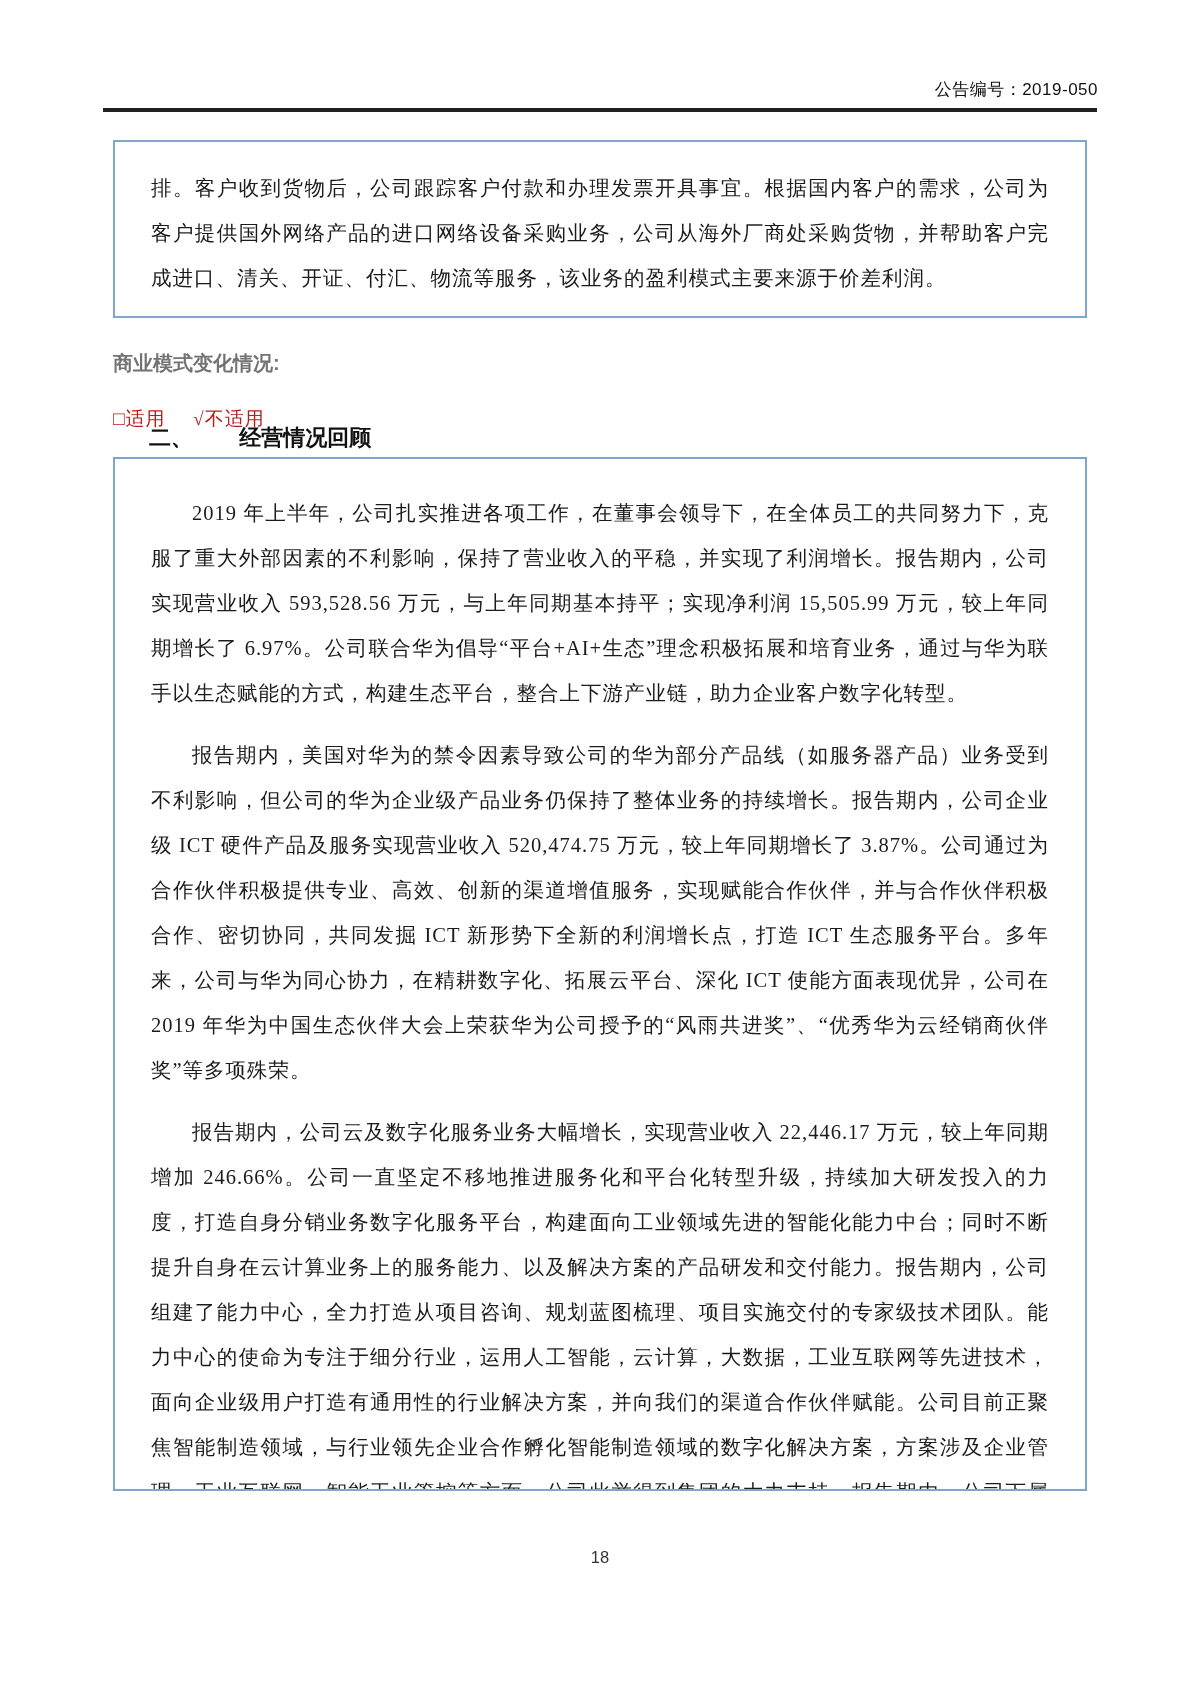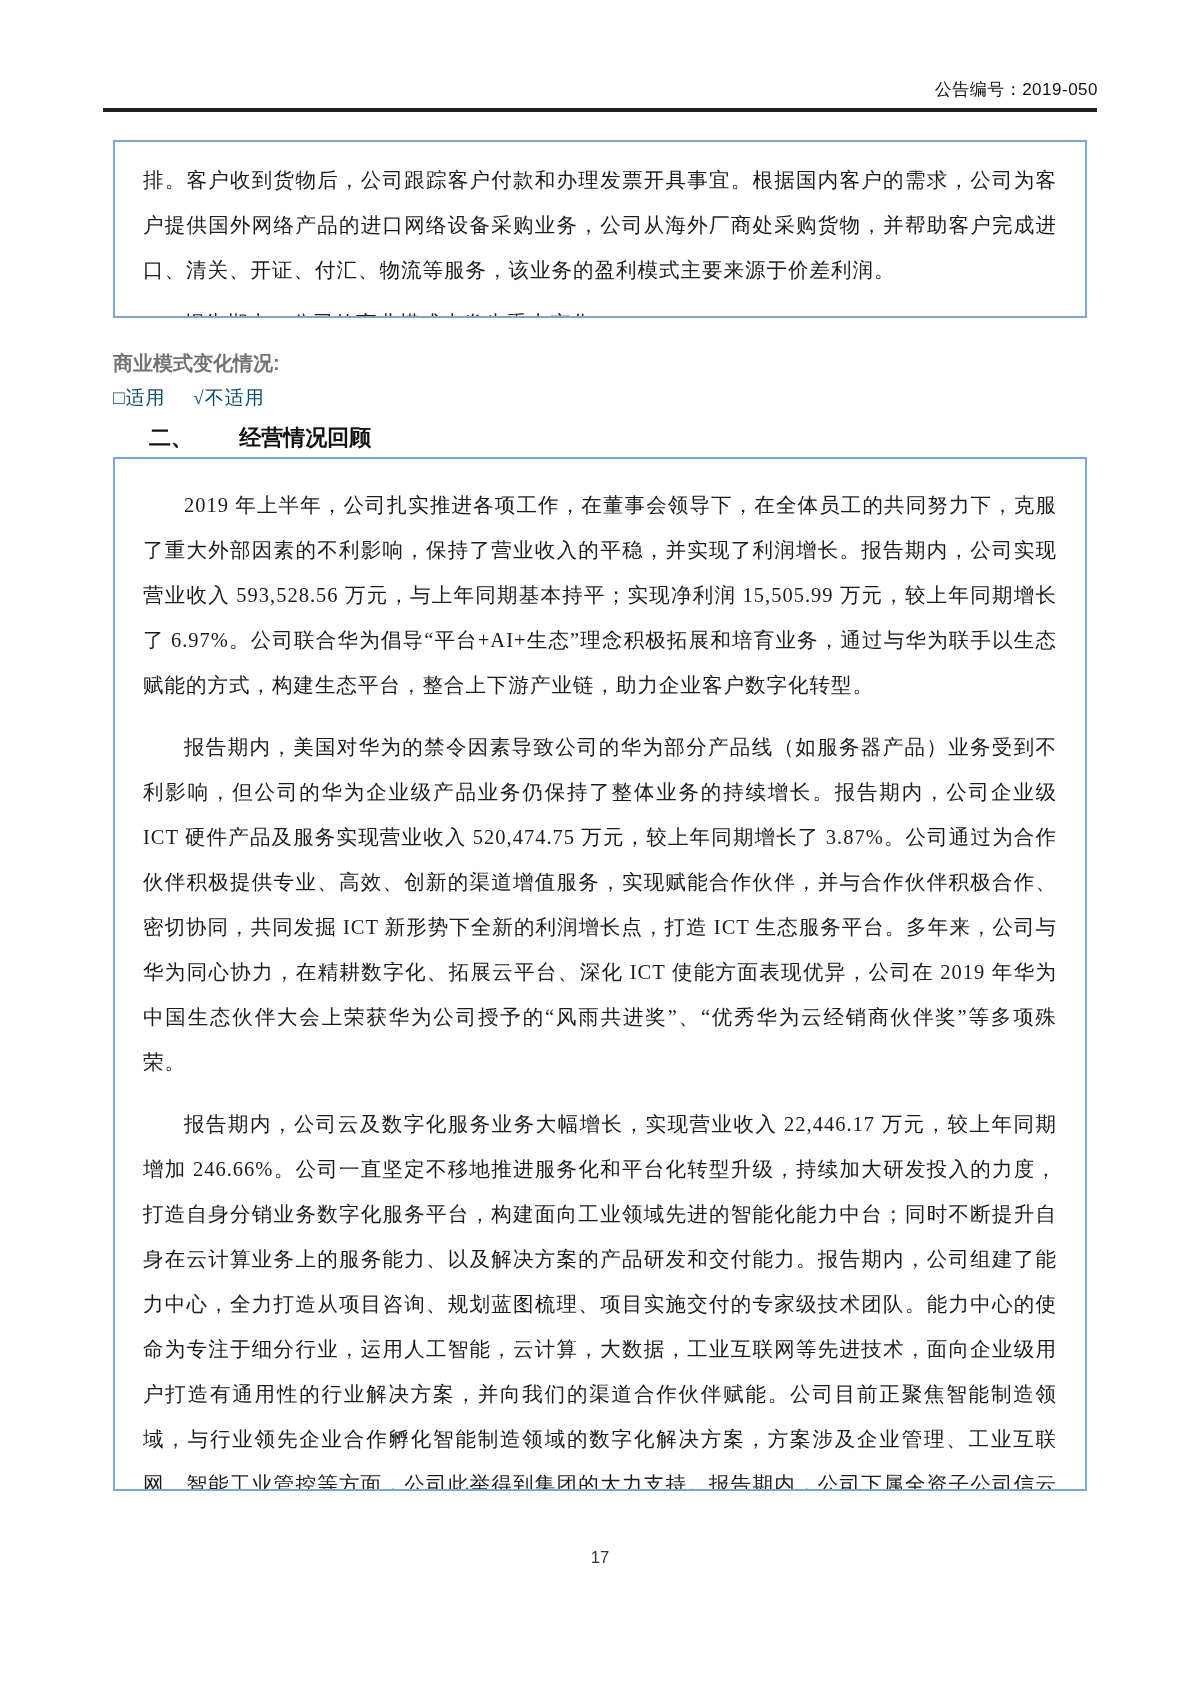--- a/index.html
+++ b/index.html
@@ -30,33 +30,33 @@
     position:absolute;left:113px;width:974px;
     box-sizing:border-box;
     border:2px solid var(--box-border);
     background:#fff;
     padding:8px 20px 6px 20px;
     font-size:20.5px;
     line-height:45px;
     letter-spacing:1px;
     text-align:justify;
   }
-  .box p{margin:8px;}
+  .box p{margin:16px;}
   .box p.indent{text-indent:2em;}
   .intro-box{top:140px;height:178px;overflow:hidden;}
   .review-box{top:457px;height:1034px;padding-top:16px;overflow:hidden;}
   .review-box p + p{margin-top:17px;}
   .bm-title{
     position:absolute;top:350px;left:113px;
     font-family:"Liberation Sans","DejaVu Sans",sans-serif;
     font-weight:bold;font-size:20px;color:#737373;
   }
   .bm-options{
-    position:absolute;top:385px;left:113px;
-    font-size:19px;color:#0c4a6e;letter-spacing:1px;
+    position:absolute;top:406px;left:113px;
+    font-size:19px;color:#b91c1c;letter-spacing:1px;
   }
   .bm-options .opt-applicable{margin-right:22px;}
   .section-heading{
     position:absolute;top:423px;left:118px;
     font-family:"Liberation Sans","DejaVu Sans",sans-serif;
     font-weight:bold;font-size:22px;color:#111;margin-left:31px;
   }
   .section-heading .sec-num{margin-right:40px;}
   .page-footer{
     position:absolute;top:1548px;left:0;width:100%;
@@ -91,16 +91,16 @@
     <span class="sec-title">经营情况回顾</span>
   </div>
 
   <div class="box review-box">
     <p class="indent">2019 年上半年，公司扎实推进各项工作，在董事会领导下，在全体员工的共同努力下，克服了重大外部因素的不利影响，保持了营业收入的平稳，并实现了利润增长。报告期内，公司实现营业收入 593,528.56 万元，与上年同期基本持平；实现净利润 15,505.99 万元，较上年同期增长了 6.97%。公司联合华为倡导“平台+AI+生态”理念积极拓展和培育业务，通过与华为联手以生态赋能的方式，构建生态平台，整合上下游产业链，助力企业客户数字化转型。</p>
     <p class="indent">报告期内，美国对华为的禁令因素导致公司的华为部分产品线（如服务器产品）业务受到不利影响，但公司的华为企业级产品业务仍保持了整体业务的持续增长。报告期内，公司企业级 ICT 硬件产品及服务实现营业收入 520,474.75 万元，较上年同期增长了 3.87%。公司通过为合作伙伴积极提供专业、高效、创新的渠道增值服务，实现赋能合作伙伴，并与合作伙伴积极合作、密切协同，共同发掘 ICT 新形势下全新的利润增长点，打造 ICT 生态服务平台。多年来，公司与华为同心协力，在精耕数字化、拓展云平台、深化 ICT 使能方面表现优异，公司在 2019 年华为中国生态伙伴大会上荣获华为公司授予的“风雨共进奖”、“优秀华为云经销商伙伴奖”等多项殊荣。</p>
     <p class="indent">报告期内，公司云及数字化服务业务大幅增长，实现营业收入 22,446.17 万元，较上年同期增加 246.66%。公司一直坚定不移地推进服务化和平台化转型升级，持续加大研发投入的力度，打造自身分销业务数字化服务平台，构建面向工业领域先进的智能化能力中台；同时不断提升自身在云计算业务上的服务能力、以及解决方案的产品研发和交付能力。报告期内，公司组建了能力中心，全力打造从项目咨询、规划蓝图梳理、项目实施交付的专家级技术团队。能力中心的使命为专注于细分行业，运用人工智能，云计算，大数据，工业互联网等先进技术，面向企业级用户打造有通用性的行业解决方案，并向我们的渠道合作伙伴赋能。公司目前正聚焦智能制造领域，与行业领先企业合作孵化智能制造领域的数字化解决方案，方案涉及企业管理、工业互联网、智能工业管控等方面，公司此举得到集团的大力支持。报告期内，公司下属全资子公司信云智联研</p>
   </div>
 
   <div class="page-footer">
-    <span>17</span>
+    <span>18</span>
   </div>
 
 </div>
 
 </body></html>

